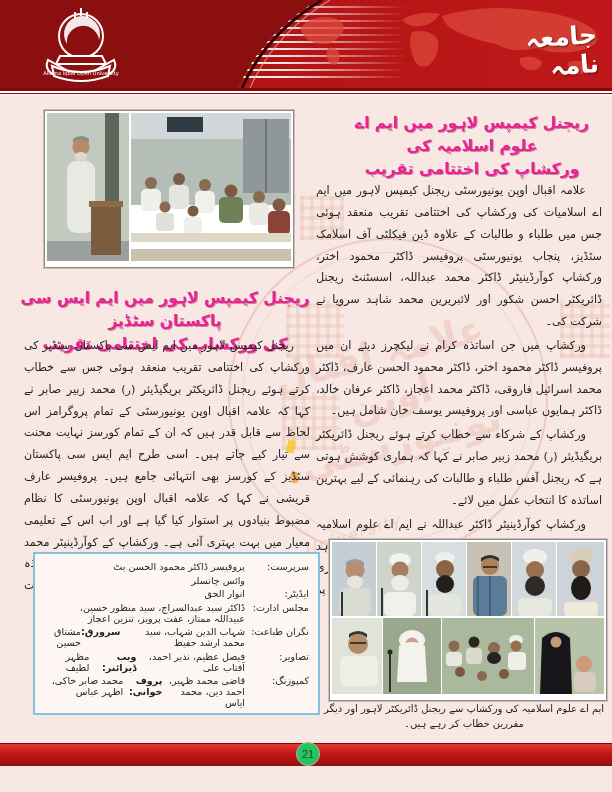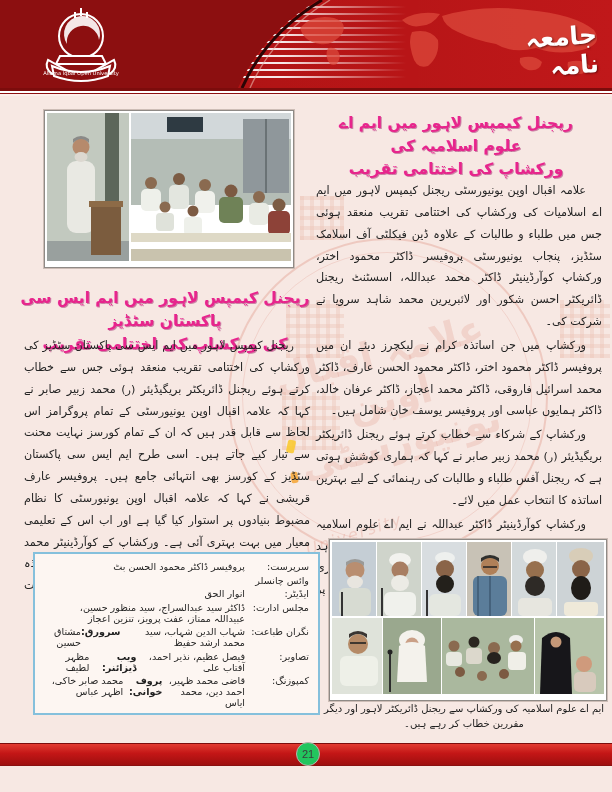--- a/index.html
+++ b/index.html
@@ -81,21 +81,21 @@
     font-size:10px; color:#1c1c1c; line-height:1.5;
   }
   .caption-top{left:28px; top:265px; width:272px;}
   .caption-bottom{left:320px; top:701px; width:288px;}
   
   .pink-heading{
     position:absolute; direction:rtl; text-align:center;
     color:#e7258c; font-weight:bold; font-size:15.5px; line-height:23px;
     text-shadow:1px 1px 0 rgba(150,10,90,.45), -0.5px -0.5px 0 rgba(255,190,225,.8);
   }
-  .heading-right{left:320px; top:112px; width:272px;}
+  .heading-right{left:336px; top:112px; width:272px;}
   .heading-left{left:20px; top:287px; width:290px;}
   
   .urdu-body{
     position:absolute; direction:rtl; text-align:justify;
     font-size:11.2px; color:#242424; line-height:1.95;
   }
   .urdu-body p{margin:0 0 2px 0; text-indent:16px;}
   .body-right{left:316px; top:180px; width:286px;}
   .body-left{left:24px; top:335px; width:286px;}
   
@@ -103,21 +103,21 @@
     position:absolute; left:33px; top:552px; width:287px; height:163px;
     background:#fdf6f2; border:2px solid #85c0dc; box-sizing:border-box;
     padding:7px 9px 5px 9px; direction:rtl;
     font-size:9.6px; color:#1f1f1f;
     display:flex; flex-direction:column; justify-content:space-between;
   }
   .staff-row{display:flex; justify-content:space-between; align-items:flex-start;}
   .staff-pair{display:flex;}
   .staff-label{width:64px; flex:none; font-weight:normal;}
   .staff-value{padding-left:4px;}
-  .staff-value2{}
+  .staff-value2{margin-right:64px;}
   
   .footer-band{
     position:absolute; left:0; top:743px; width:612px; height:21px;
     background:linear-gradient(180deg,#e23a30 0%,#c31616 45%,#9e0f0f 100%);
     border-top:1px solid #7c0c0c; border-bottom:1px solid #8a1010;
   }
   .page-circle{
     position:absolute; left:296px; top:742px; width:22px; height:22px;
     background:#22c55e; border:1px solid #b9b2ae; border-radius:50%;
     font-size:11px; color:#3c3c3c; text-align:center; line-height:22px;

